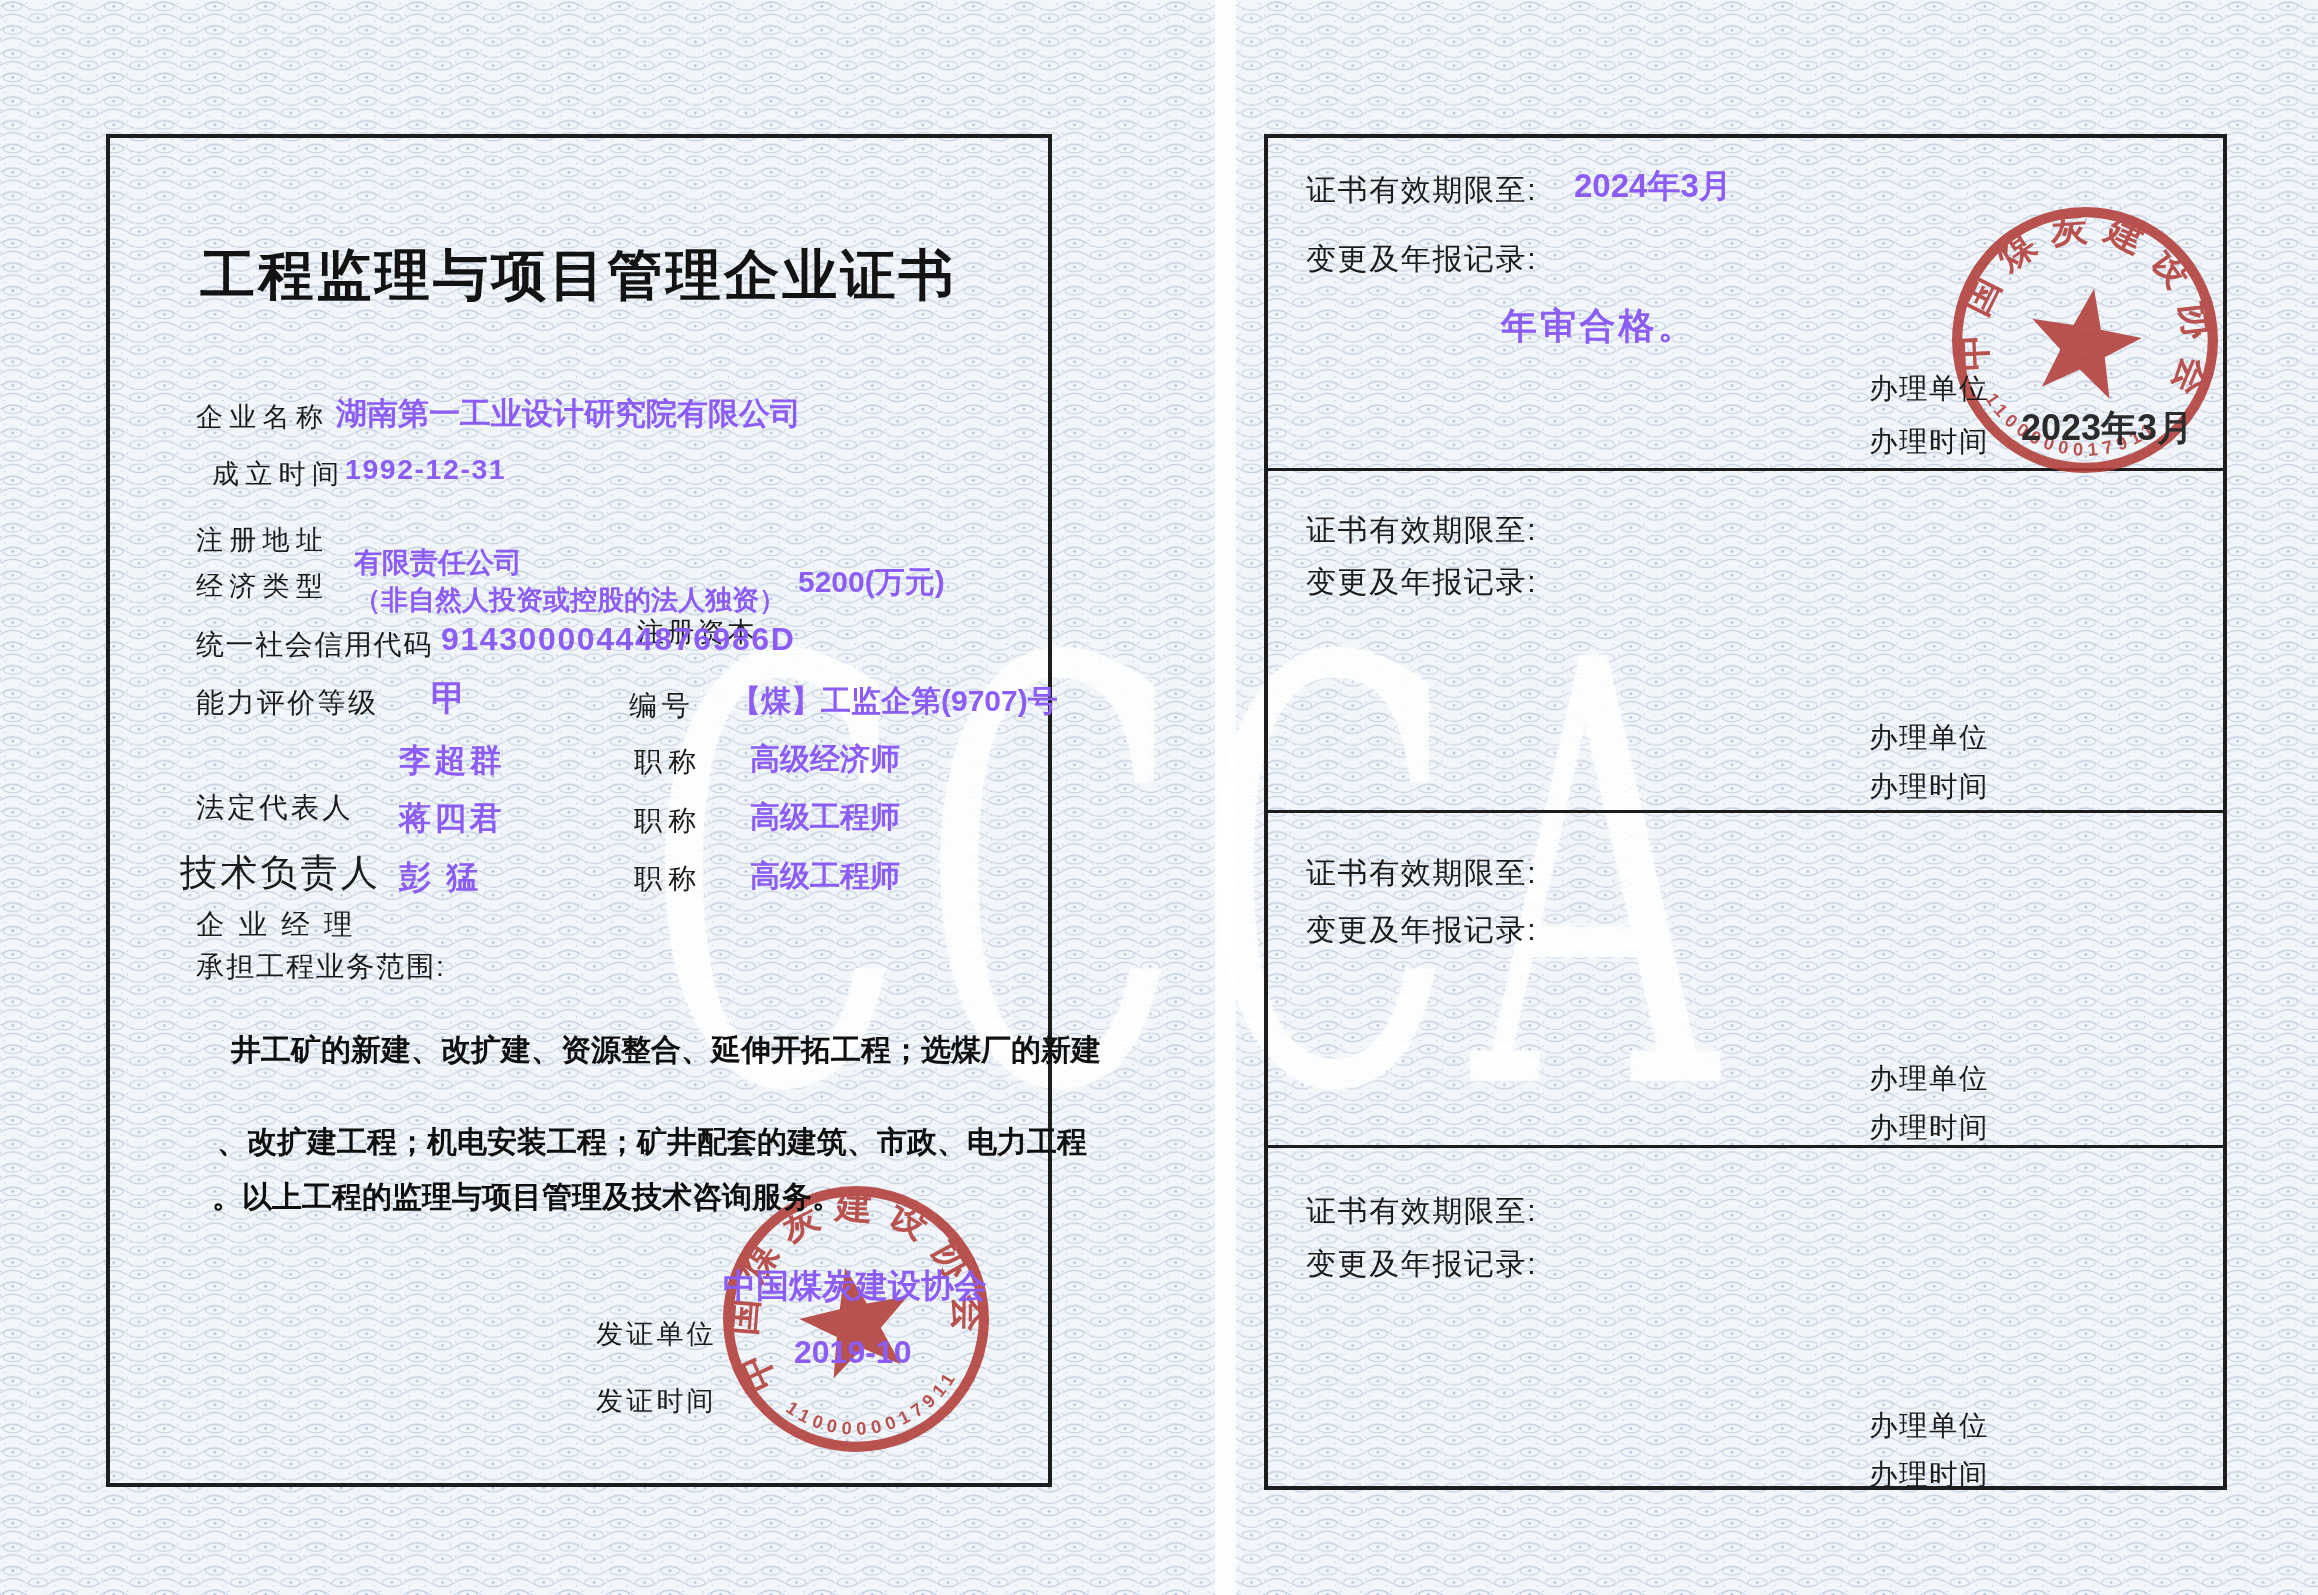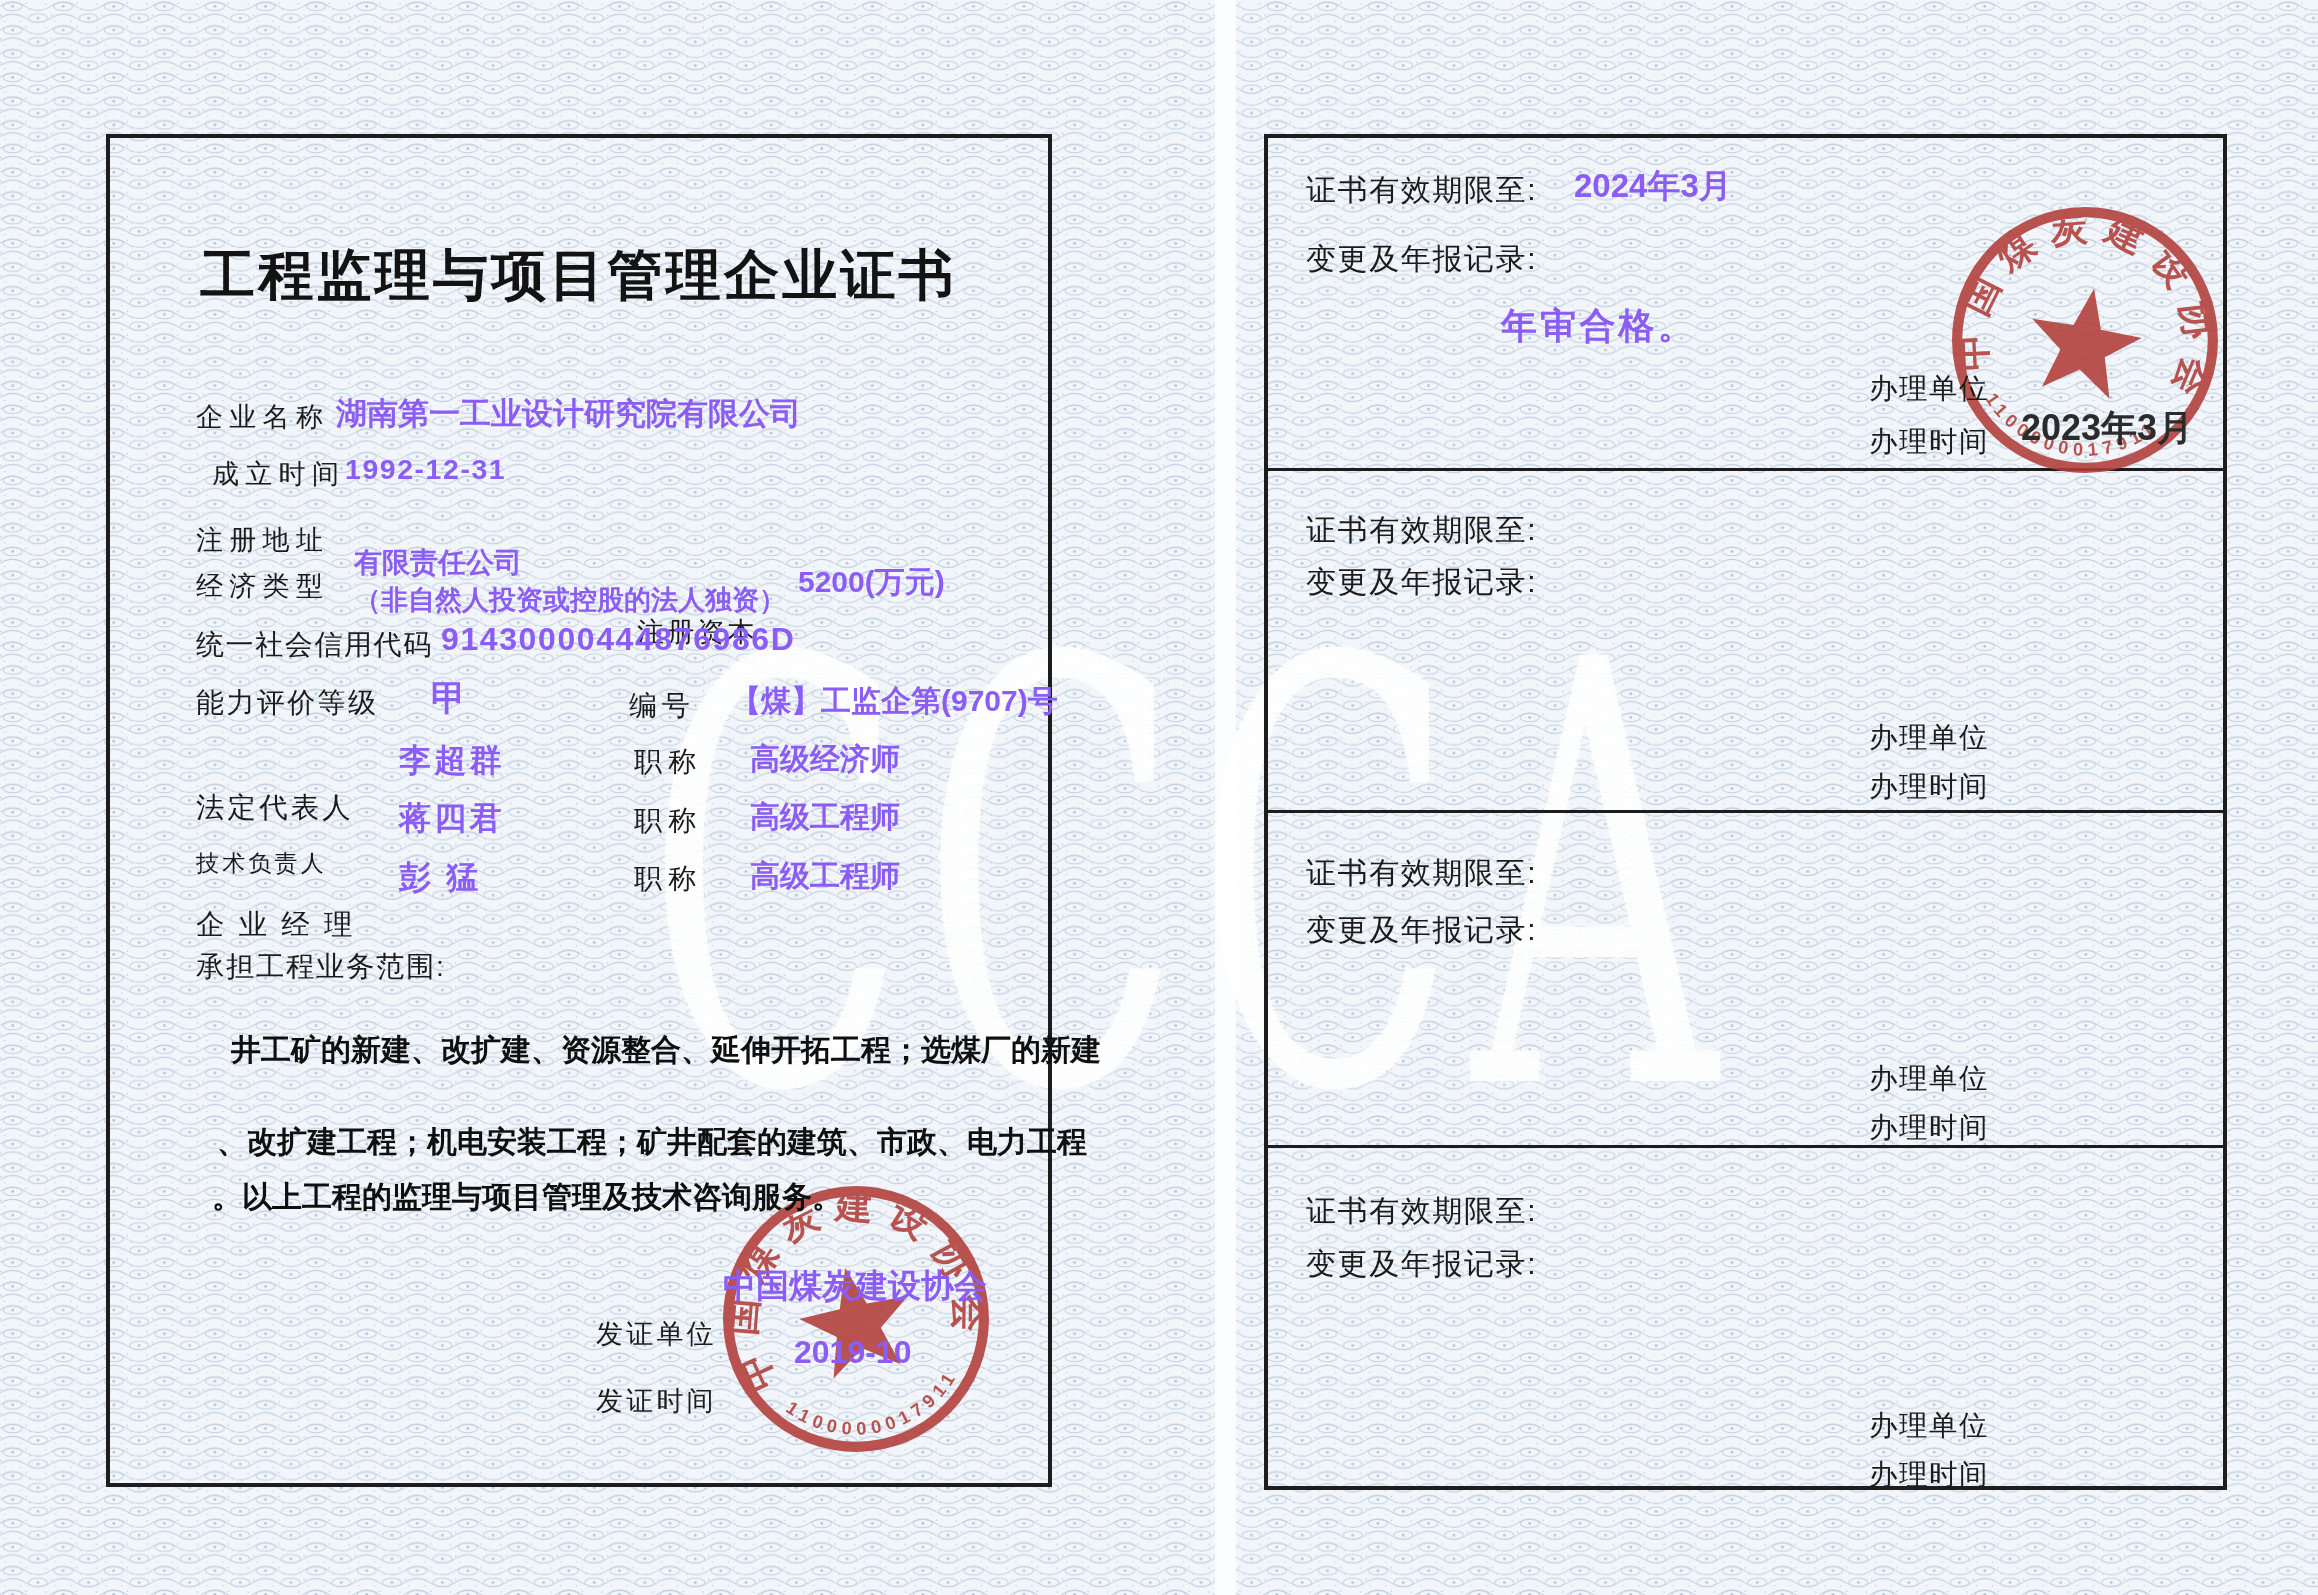--- a/index.html
+++ b/index.html
@@ -90,21 +90,21 @@
   <span class="lbl" style="left:196px;top:684px;font-size:28px;letter-spacing:2.4px;">能力评价等级</span>
   <span class="val" style="left:431px;top:675px;font-size:35px;">甲</span>
   <span class="lbl" style="left:629px;top:687px;font-size:28px;letter-spacing:4.7px;">编号</span>
   <span class="val" style="left:731px;top:681px;">【煤】工监企第(9707)号</span>
 
   <span class="lbl t4" style="left:196px;top:743px;font-size:28.4px;">法定代表人</span>
   <span class="val" style="left:399px;top:739px;font-size:32px;letter-spacing:3.2px;">李超群</span>
   <span class="lbl" style="left:634px;top:743px;font-size:28px;">职称</span>
   <span class="val" style="left:750px;top:739px;">高级经济师</span>
 
-  <span class="lbl t4" style="left:196px;top:802px;font-size:23px;">技术负责人</span>
+  <span class="lbl t4" style="left:180px;top:802px;font-size:37px;">技术负责人</span>
   <span class="val" style="left:399px;top:797px;font-size:32px;letter-spacing:3.2px;">蒋四君</span>
   <span class="lbl" style="left:634px;top:802px;font-size:28px;">职称</span>
   <span class="val" style="left:750px;top:797px;">高级工程师</span>
 
   <span class="lbl t4" style="left:196px;top:860px;font-size:28.4px;">企 业 经 理</span>
   <span class="val" style="left:399px;top:856px;font-size:32px;letter-spacing:3.2px;">彭  猛</span>
   <span class="lbl" style="left:634px;top:860px;font-size:28px;">职称</span>
   <span class="val" style="left:750px;top:856px;">高级工程师</span>
 
   <span class="lbl t2" style="left:196px;top:948px;font-size:28.4px;">承担工程业务范围:</span>

